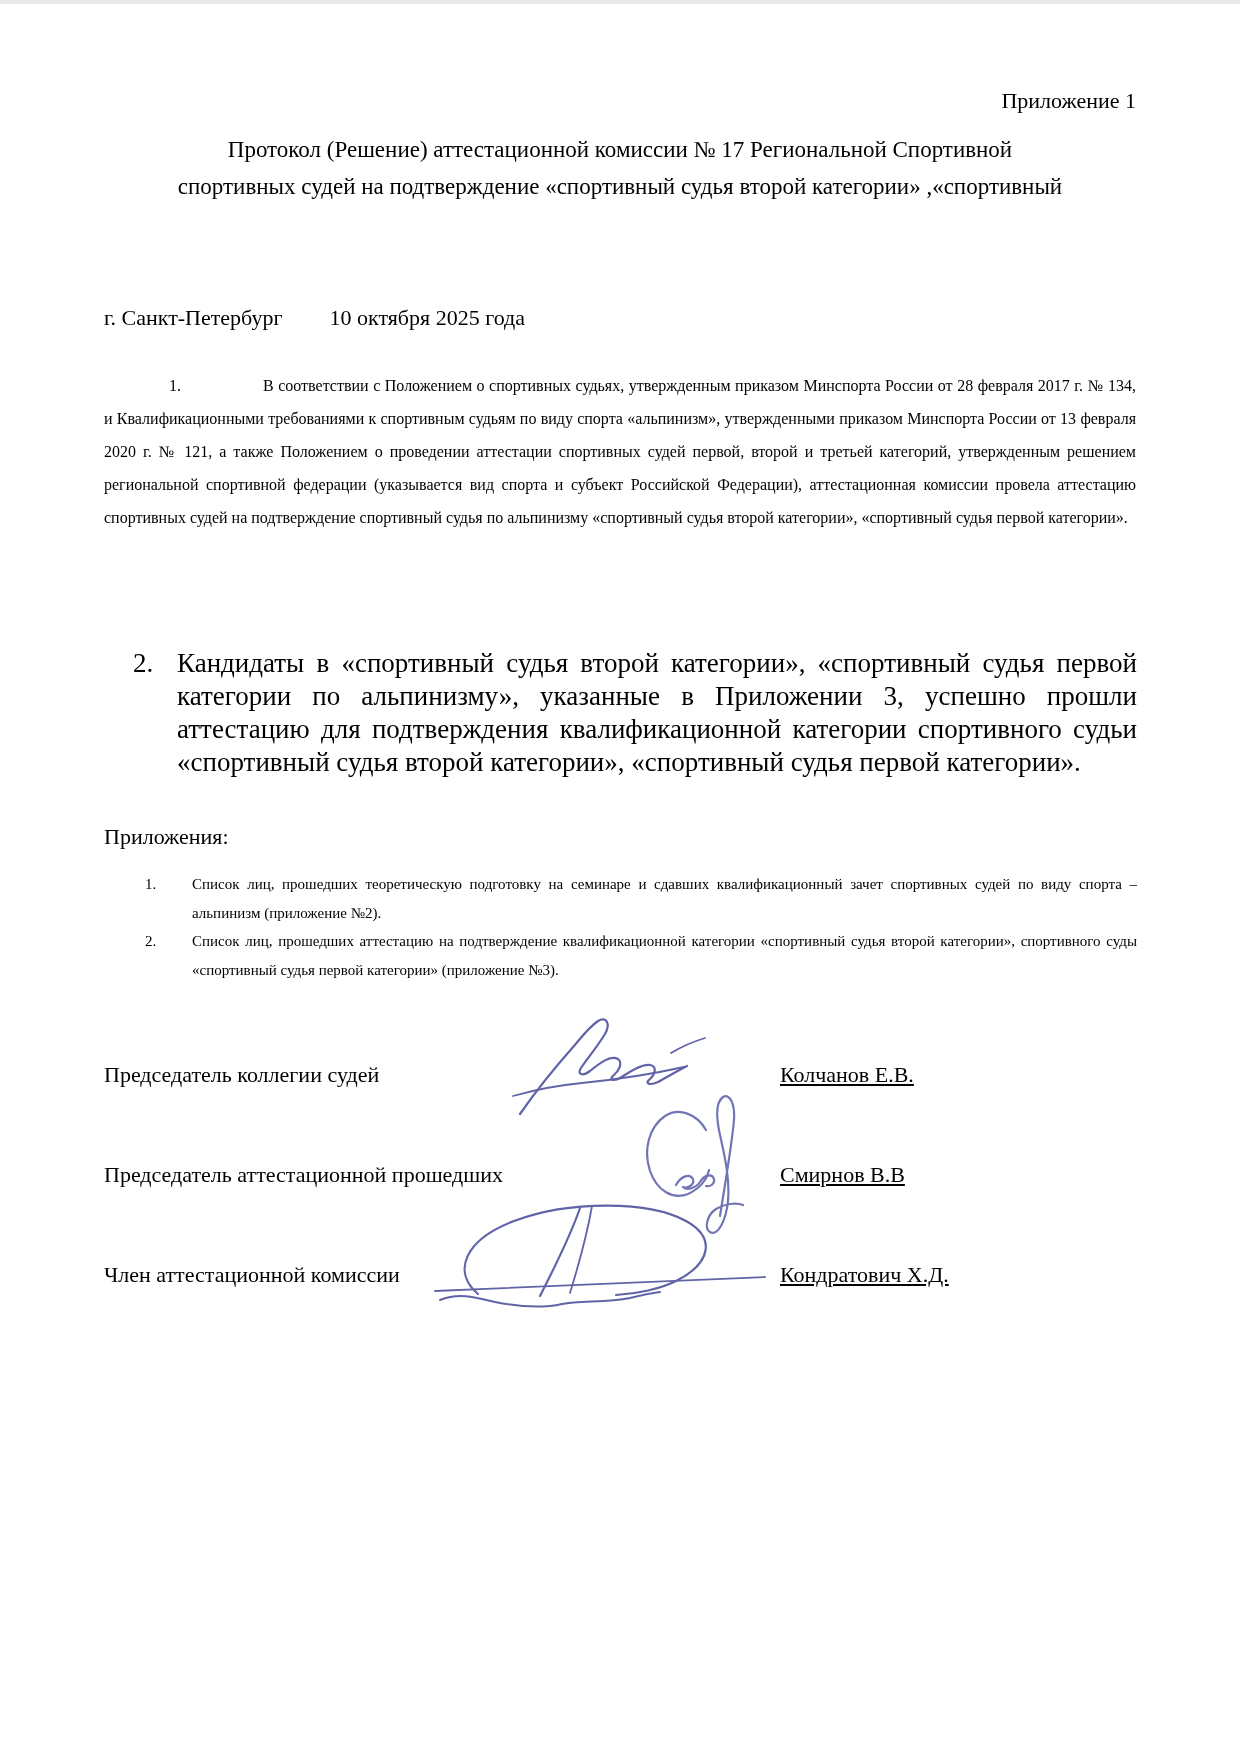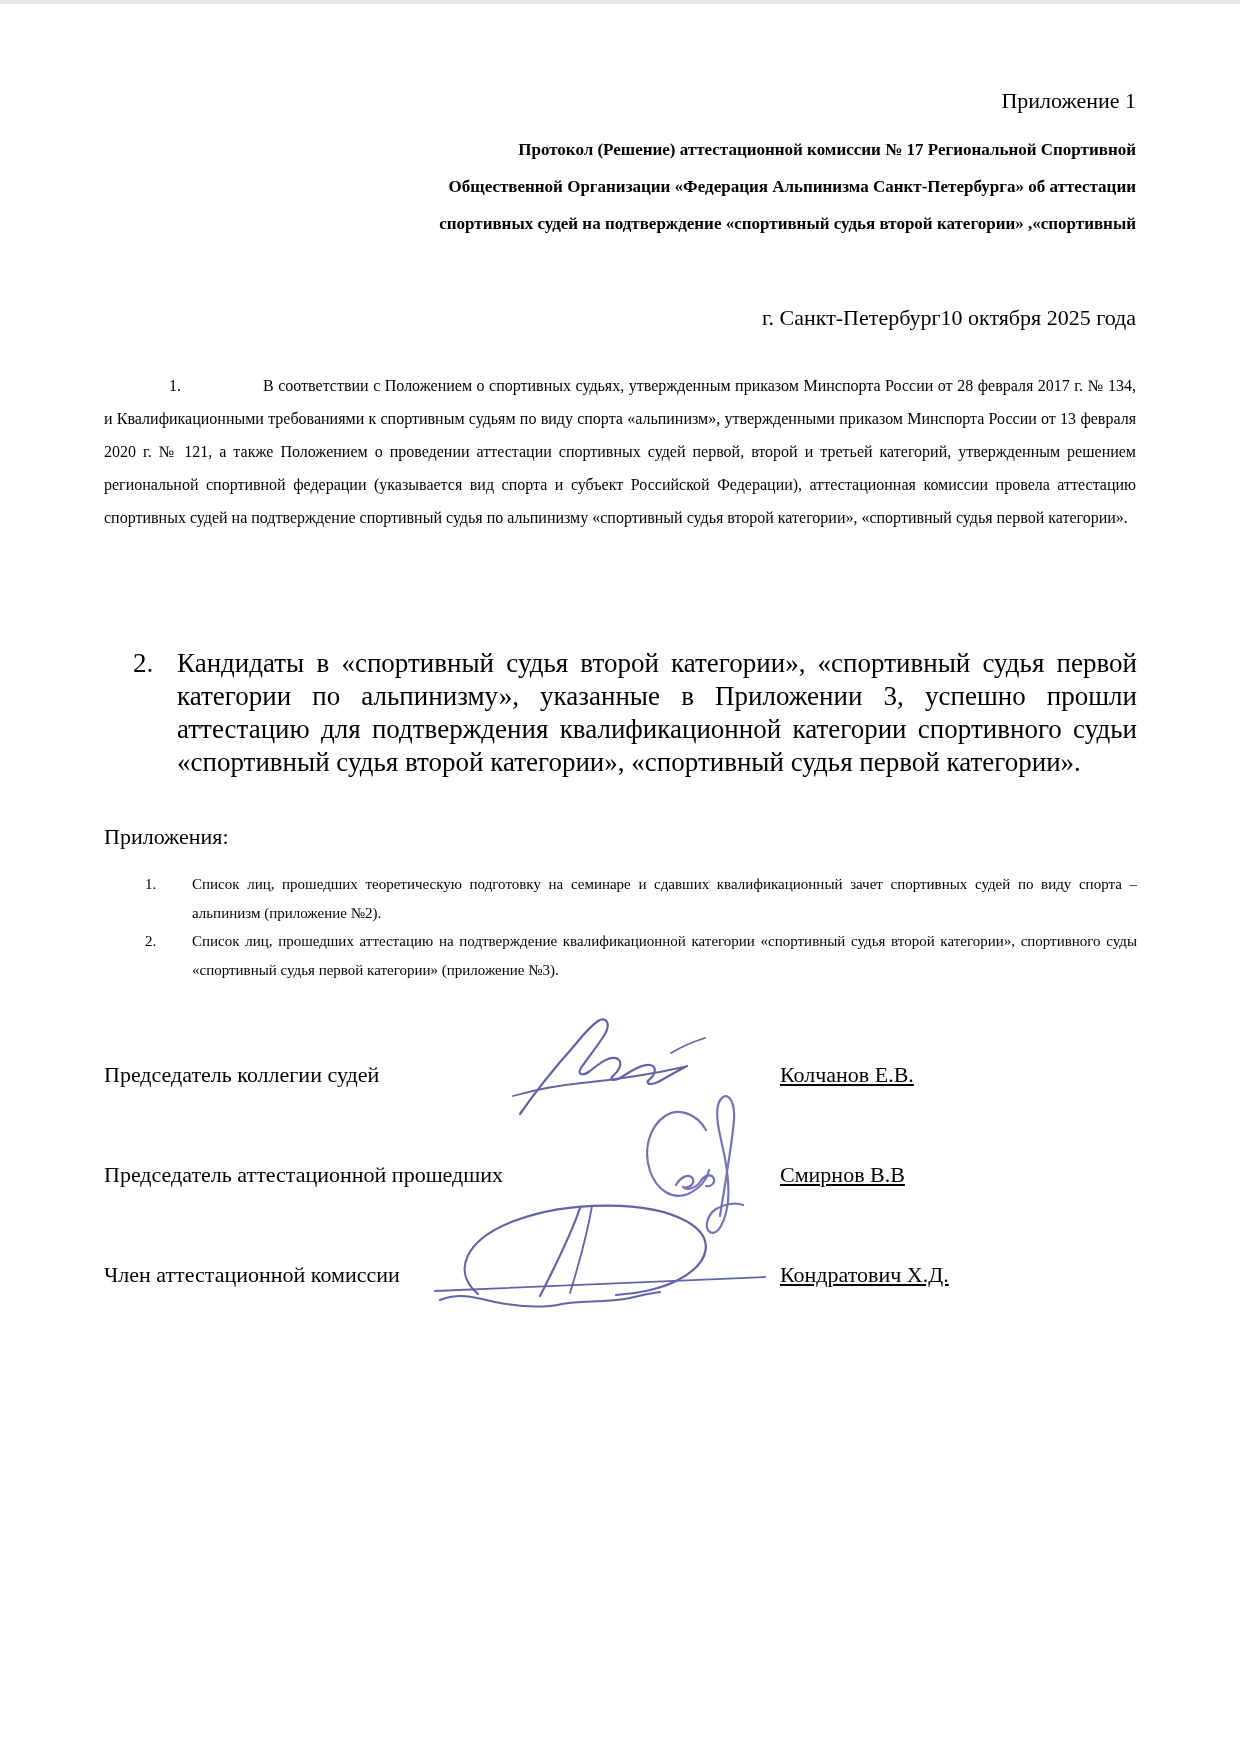--- a/index.html
+++ b/index.html
@@ -15,32 +15,33 @@
   }
   .annex {
     position: absolute;
     top: 84px; right: 104px;
     font-size: 22px;
   }
   .title {
     position: absolute;
     top: 127px; left: 104px;
     width: 1032px;
-    text-align: right;
-    font-weight: bold;
-    font-size: 17px;
+    text-align: center;
+    font-weight: normal;
+    font-size: 23px;
     line-height: 37px;
   }
   .dateline {
     position: absolute;
     top: 301px; left: 104px;
     width: 1032px;
     display: flex;
-    justify-content: flex-end;
+    justify-content: flex-start;
     font-size: 22px;
+    gap: 47px;
   }
   .para1 {
     position: absolute;
     top: 349px; left: 104px;
     width: 1032px;
     font-size: 16px;
     line-height: 33px;
     text-align: justify;
     text-align-last: left;
     text-indent: 65px;
@@ -106,21 +107,20 @@
 </style>
 </head>
 <body>
 
 <div class="page">
 
   <div class="annex">Приложение 1</div>
 
   <div class="title">
     <div>Протокол (Решение) аттестационной комиссии № 17 Региональной Спортивной</div>
-    <div>Общественной Организации «Федерация Альпинизма Санкт-Петербурга» об аттестации</div>
     <div>спортивных судей на подтверждение «спортивный судья второй категории» ,«спортивный</div>
   </div>
 
   <div class="dateline">
     <span>г. Санкт-Петербург</span>
     <span>10 октября 2025 года</span>
   </div>
 
   <p class="para1"><span class="num">1.</span><span>В соответствии с Положением о спортивных судьях, утвержденным приказом Минспорта России от 28 февраля 2017 г. № 134, и Квалификационными требованиями к спортивным судьям по виду спорта «альпинизм», утвержденными приказом Минспорта России от 13 февраля 2020 г. № 121, а также Положением о проведении аттестации спортивных судей первой, второй и третьей категорий, утвержденным решением региональной спортивной федерации (указывается вид спорта и субъект Российской Федерации), аттестационная комиссии провела аттестацию спортивных судей на подтверждение спортивный судья по альпинизму «спортивный судья второй категории»,  «спортивный судья первой категории».</span></p>
 

